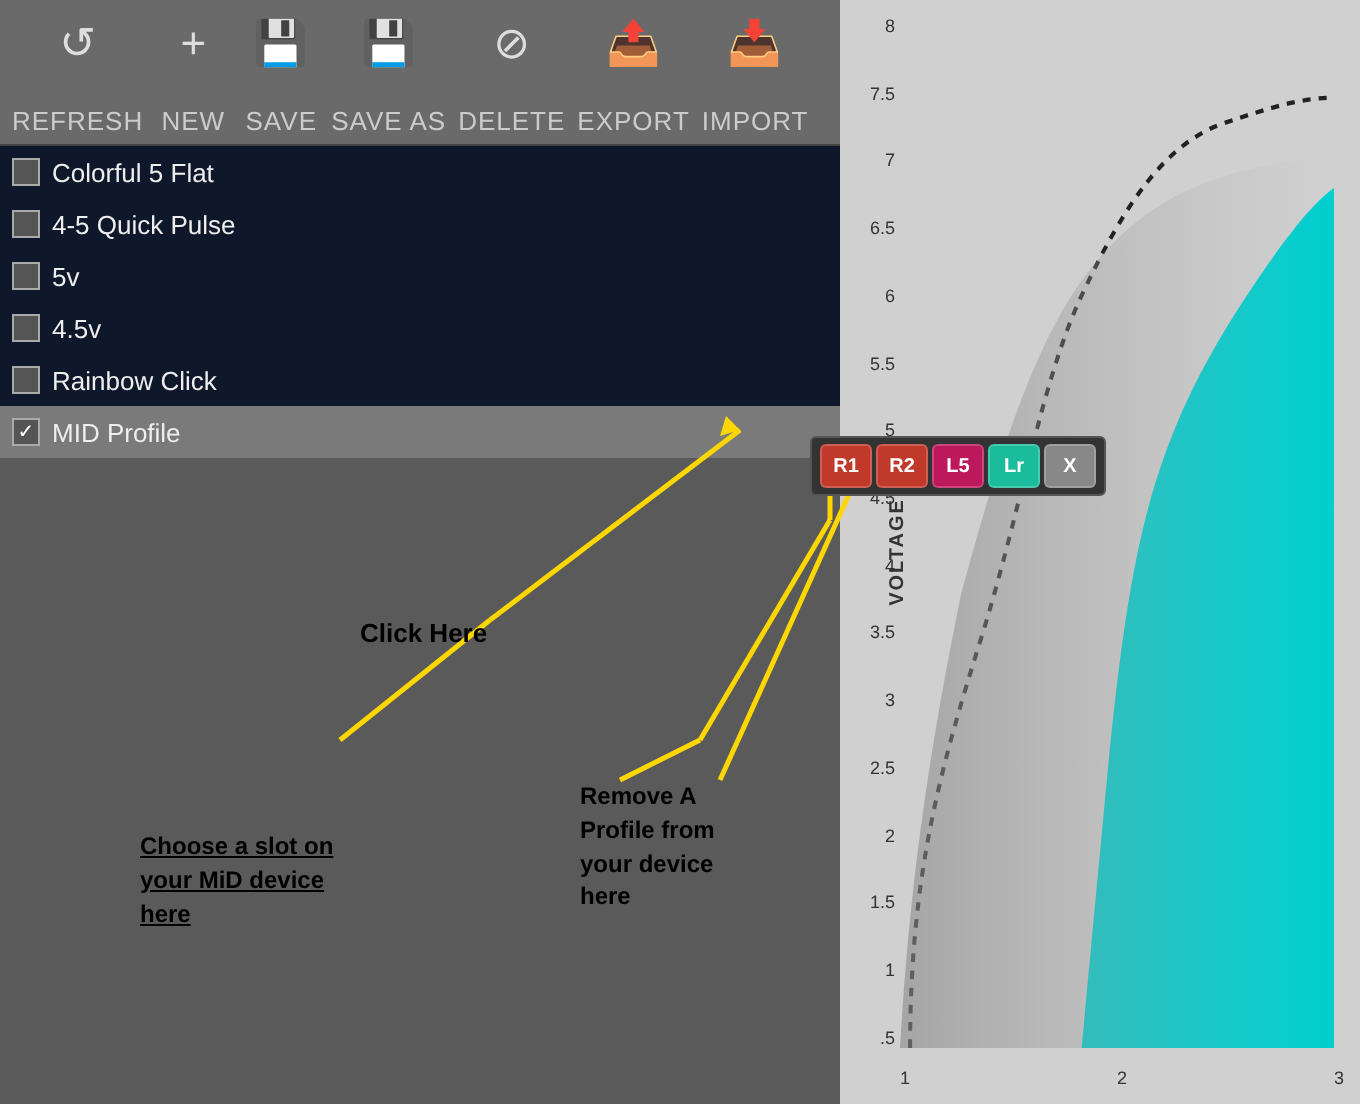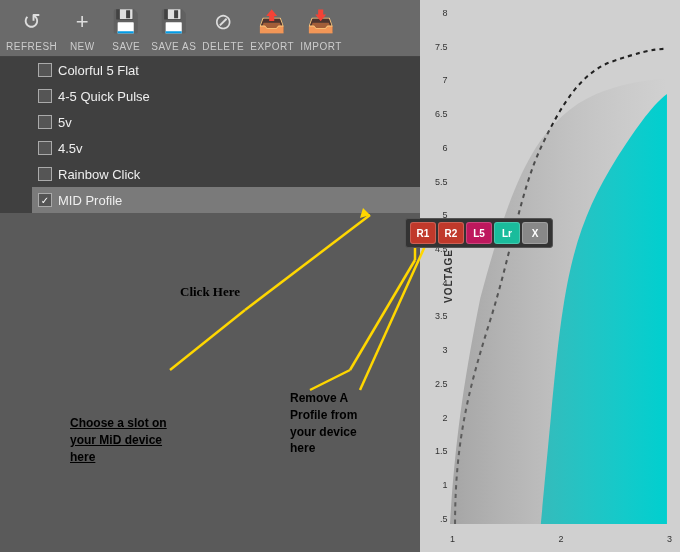--- a/index.html
+++ b/index.html
@@ -31,32 +31,31 @@
     .toolbar-btn .icon-box {
       width: 36px;
       height: 36px;
       display: flex;
       align-items: center;
       justify-content: center;
       font-size: 22px;
       color: #ddd;
     }
     .toolbar-btn .btn-label {
-      font-size: 10px;
+      font-size: 13px;
       color: #ccc;
       text-transform: uppercase;
       letter-spacing: 0.5px;
-      margin-top: 1px;
+      margin-top: 13px;
     }
 
     
     .profile-list {
-      background: #404040;
+      background: #0f172a;
       width: 460px;
-      padding-left: 32px;
     }
     .profile-item {
       display: flex;
       align-items: center;
       padding: 3px 6px;
       font-size: 13px;
       color: #eee;
       cursor: pointer;
       position: relative;
       height: 26px;
@@ -333,15 +332,15 @@
   <line x1="170" y1="370" x2="245" y2="310" stroke="#FFD700" stroke-width="2.5"></line>
 
   <line x1="415" y1="242" x2="415" y2="260" stroke="#FFD700" stroke-width="2.5"></line>
   <line x1="415" y1="260" x2="350" y2="370" stroke="#FFD700" stroke-width="2.5"></line>
   <line x1="350" y1="370" x2="310" y2="390" stroke="#FFD700" stroke-width="2.5"></line>
 
   <line x1="360" y1="390" x2="430" y2="235" stroke="#FFD700" stroke-width="2.5"></line>
   <polygon points="430,235 422,240 424,230" fill="#FFD700"></polygon>
 </svg>
 
-<div class="annotation-label" style="left:180px; top:284px;font-family:Liberation Serif, serif;">Click Here</div>
+<div class="annotation-label" style="left:180px; top:309px;">Click Here</div>
 <div class="annotation-label" style="left:70px; top:415px; font-size:12px; line-height:1.4;text-decoration:underline;">Choose a slot on<br>your MiD device<br>here</div>
 <div class="annotation-label" style="left:290px; top:390px; font-size:12px; line-height:1.4;">Remove A<br>Profile from<br>your device<br>here</div>
 
 </body></html>

